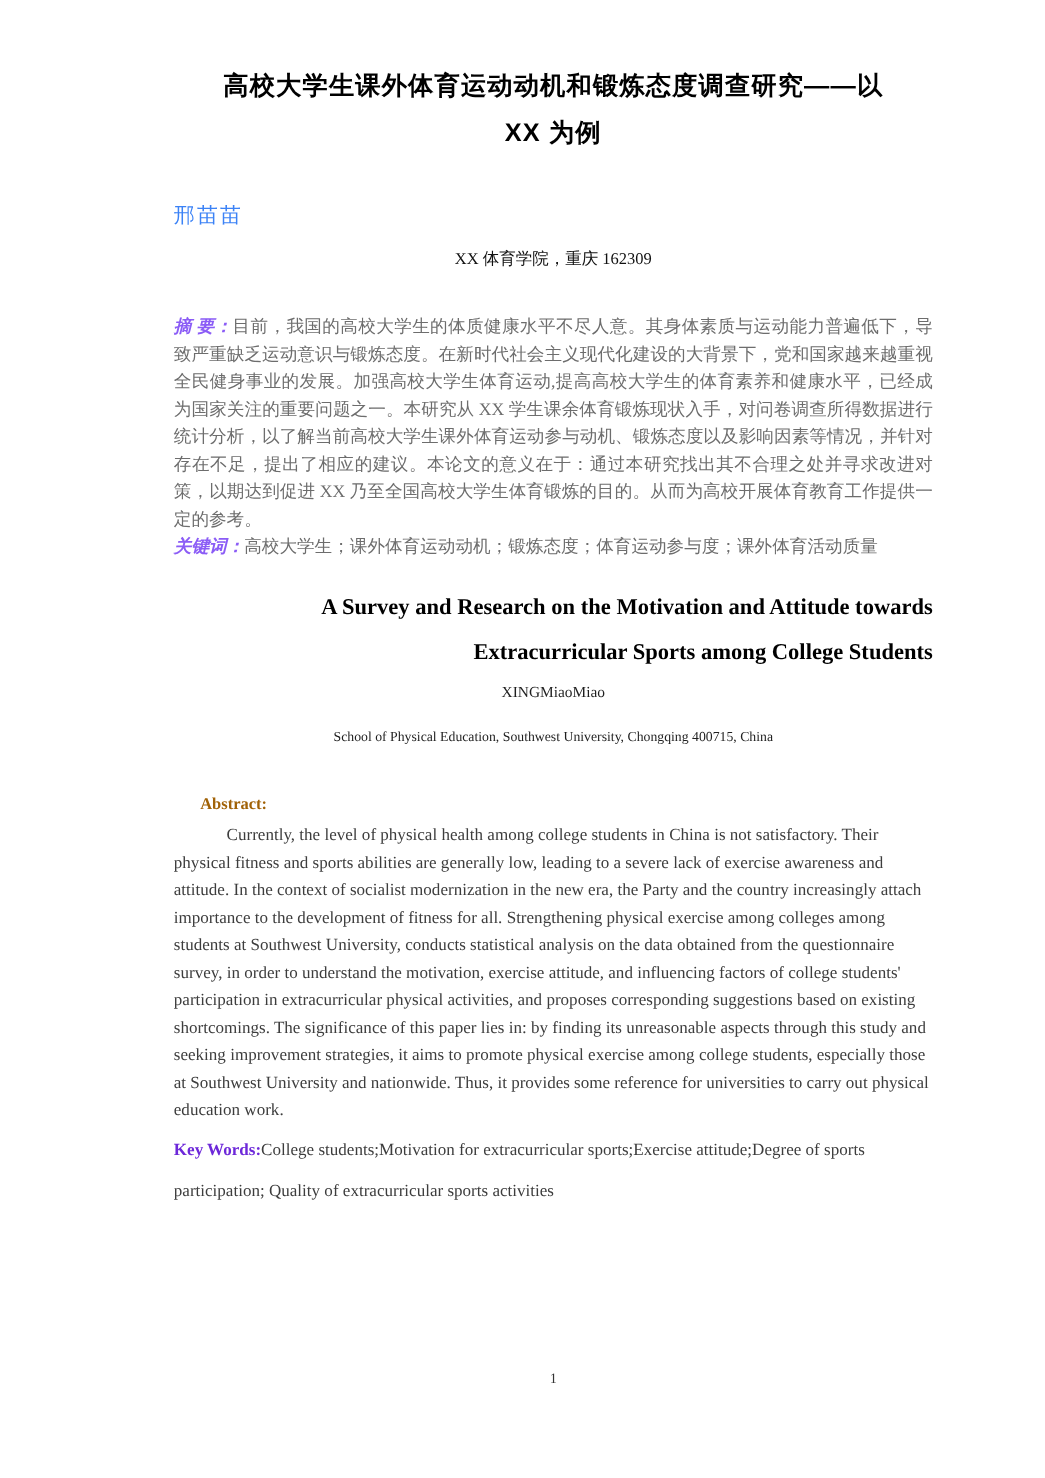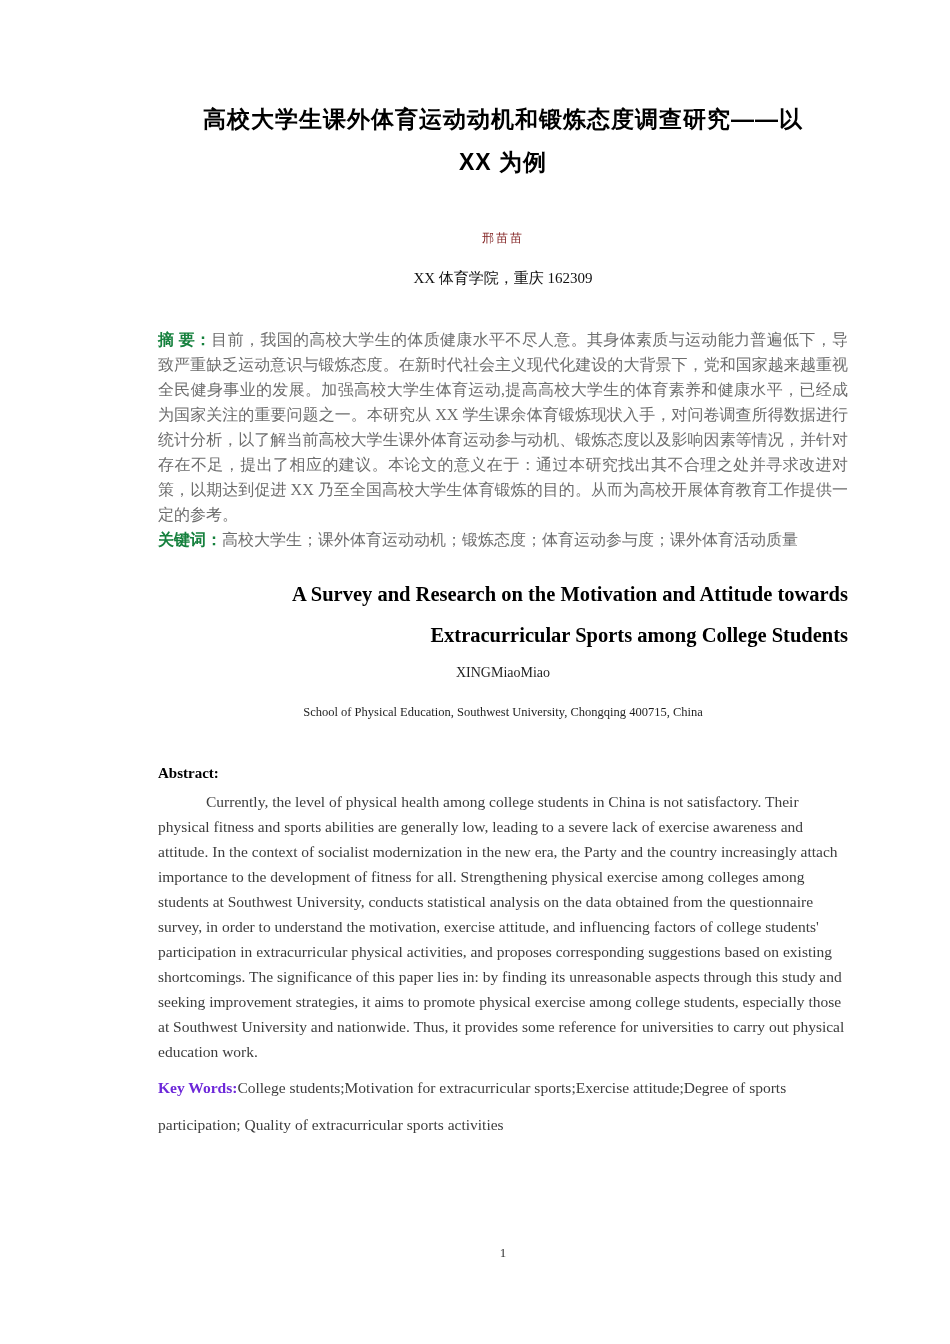--- a/index.html
+++ b/index.html
@@ -12,41 +12,40 @@
     width: 950px;
     height: 1344px;
     background: #ffffff;
     overflow: hidden;
     font-family: "Liberation Serif", "DejaVu Serif", serif;
     color: #1a1a1a;
   }
   .content {
     margin-left: 158px;
     width: 690px;
-    padding-top: 98px;
+    padding-top: 56px;
   }
 
   
   .cn-title {
     font-family: "Liberation Sans", "DejaVu Sans", sans-serif;
     font-weight: bold;
     font-size: 23px;
     line-height: 43px;
     text-align: center;
     color: #000000;
     letter-spacing: 1px;
   }
 
   
   .cn-author {
     margin-top: 44px;
-    font-size: 12px;
+    font-size: 19px;
     line-height: 21px;
-    text-align: center;
-    color: #7f1d1d;
+    color: #3b82f6;
     letter-spacing: 2px;
   }
   .cn-affiliation {
     margin-top: 20px;
     font-size: 15px;
     line-height: 18px;
     text-align: center;
     color: #111111;
   }
 
@@ -54,21 +53,22 @@
   .cn-abstract {
     margin-top: 40px;
     font-size: 16px;
     line-height: 25px;
     text-align: justify;
     color: #6d6d6d;
   }
   .cn-abstract .label,
   .cn-keywords .label {
     font-weight: bold;
-    color: #15803d;
+    color: #8b5cf6;
+    font-style: italic;
   }
   .cn-keywords {
     font-size: 16px;
     line-height: 25px;
     text-align: justify;
     color: #6d6d6d;
     margin-top: 0;
   }
 
   
@@ -94,21 +94,22 @@
     text-align: center;
     color: #1f1f1f;
   }
 
   
   .en-abstract-label {
     margin-top: 44px;
     font-size: 15px;
     font-weight: bold;
     line-height: 18px;
-    color: #000000;
+    color: #a16207;
+    margin-left: 24px;
   }
   .en-abstract-body {
     margin-top: 7px;
     font-size: 15.5px;
     line-height: 25px;
     text-align: left;
     text-indent: 48px;
     color: #3d3d3d;
   }
   .en-keywords {

